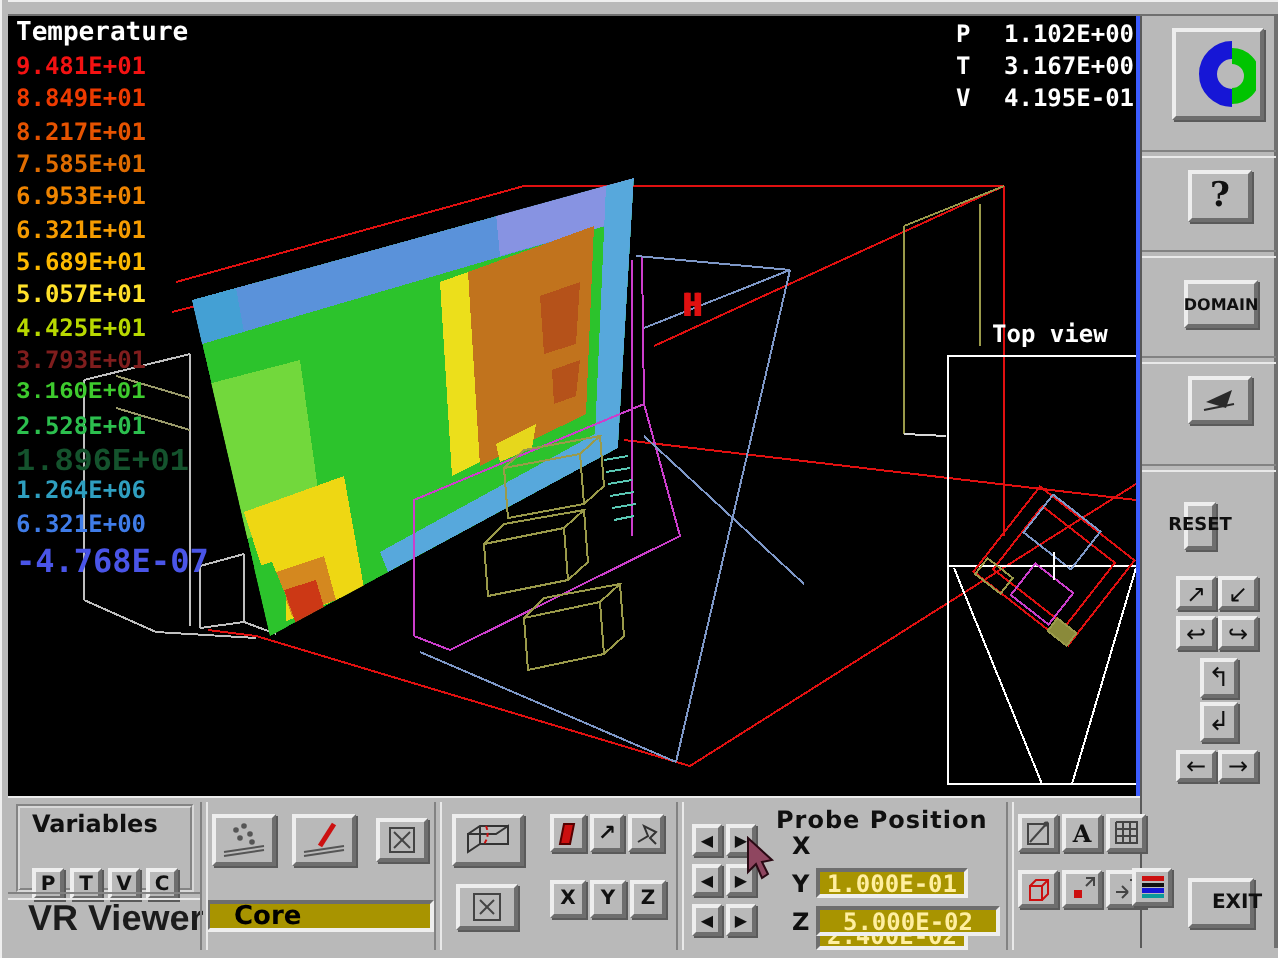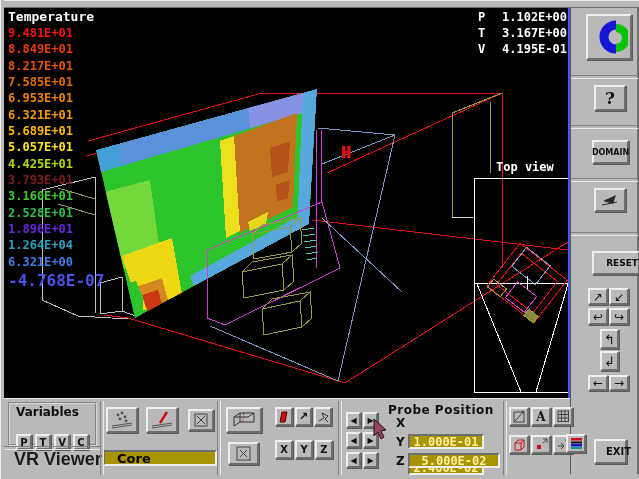--- a/index.html
+++ b/index.html
@@ -165,24 +165,24 @@
     <div class="mono" style="font-size: 12px; height: 16.35px; color: rgb(243, 18, 18);">9.481E+01</div>
     <div class="mono" style="font-size: 12px; height: 16.35px; color: rgb(237, 58, 0);">8.849E+01</div>
     <div class="mono" style="font-size: 12px; height: 16.35px; color: rgb(230, 83, 0);">8.217E+01</div>
     <div class="mono" style="font-size: 12px; height: 16.35px; color: rgb(224, 108, 0);">7.585E+01</div>
     <div class="mono" style="font-size: 12px; height: 16.35px; color: rgb(239, 132, 0);">6.953E+01</div>
     <div class="mono" style="font-size: 12px; height: 16.35px; color: rgb(245, 155, 0);">6.321E+01</div>
     <div class="mono" style="font-size: 12px; height: 16.35px; color: rgb(253, 185, 0);">5.689E+01</div>
     <div class="mono" style="font-size: 12px; height: 16.35px; color: rgb(255, 225, 42);">5.057E+01</div>
     <div class="mono" style="font-size: 12px; height: 16.35px; color: rgb(184, 216, 0);">4.425E+01</div>
     <div class="mono" style="font-size: 12px; height: 16.35px; color: #7f1d1d;">3.793E+01</div>
-    <div class="mono" style="font-size: 12px; height: 16.35px; color: rgb(62, 203, 46);">3.160E+01</div>
+    <div class="mono" style="font-size: 12px; height: 16.35px; color: rgb(62, 203, 46); font-family: Liberation Mono, monospace;">3.160E+01</div>
     <div class="mono" style="font-size: 12px; height: 16.35px; color: rgb(44, 191, 78);">2.528E+01</div>
-    <div class="mono" style="font-size: 12px; height: 16.35px; color: #6d28d9;">1.896E+01</div>
-    <div class="mono" style="font-size: 12px; height: 16.35px; color: rgb(47, 159, 192);">1.264E+04</div>
+    <div class="mono" style="font-size: 16px; height: 16.35px; color: #14532d; font-family: Liberation Mono, monospace;">1.896E+01</div>
+    <div class="mono" style="font-size: 12px; height: 16.35px; color: rgb(47, 159, 192);">1.264E+06</div>
     <div class="mono" style="font-size: 12px; height: 16.35px; color: rgb(63, 124, 232);">6.321E+00</div>
     <div class="mono" style="font-size: 16px; height: 16.35px; color: rgb(74, 85, 232);">-4.768E-07</div>
   </div>
 
   <div class="abs txtlayer" style="left:478px;top:10px;color:#fff;">
     <div style="display:flex;height:16px;">
       <span class="mono" style="font-size:12px;width:24px;">P</span>
       <span class="mono" style="font-size:12px;">1.102E+00</span>
     </div>
     <div style="display:flex;height:16px;">
@@ -220,21 +220,21 @@
       </div>
     <div class="abs btn" style="left:21px;top:132px;width:37px;height:24px;">
         <span class="lbl" style="font-size:8px;letter-spacing:0;">DOMAIN</span>
       </div>
     <div class="abs btn" style="left:23px;top:180px;width:32px;height:24px;">
       <svg width="20" height="14" viewBox="0 0 20 14">
         <polygon points="3,8 16,2 13,11" fill="#2a2a2a"></polygon>
         <line x1="2" y1="12" x2="17" y2="9" stroke="#2a2a2a" stroke-width="1"></line>
       </svg>
     </div>
-    <div class="abs btn" style="left:21px;top:243px;width:48px;height:24px;justify-content:flex-end;">
+    <div class="abs btn" style="left:21px;top:243px;width:16px;height:24px;">
         <span class="lbl" style="font-size:9px;">RESET</span>
       </div>
 
     <div class="abs" style="left:17px;top:280px;display:flex;gap:1px;">
       <div class="btn" style="width:20px;height:17px;font-size:12px;">
           <span>↗</span>
         </div>
       <div class="btn" style="width:20px;height:17px;font-size:12px;">
           <span>↙</span>
         </div>

